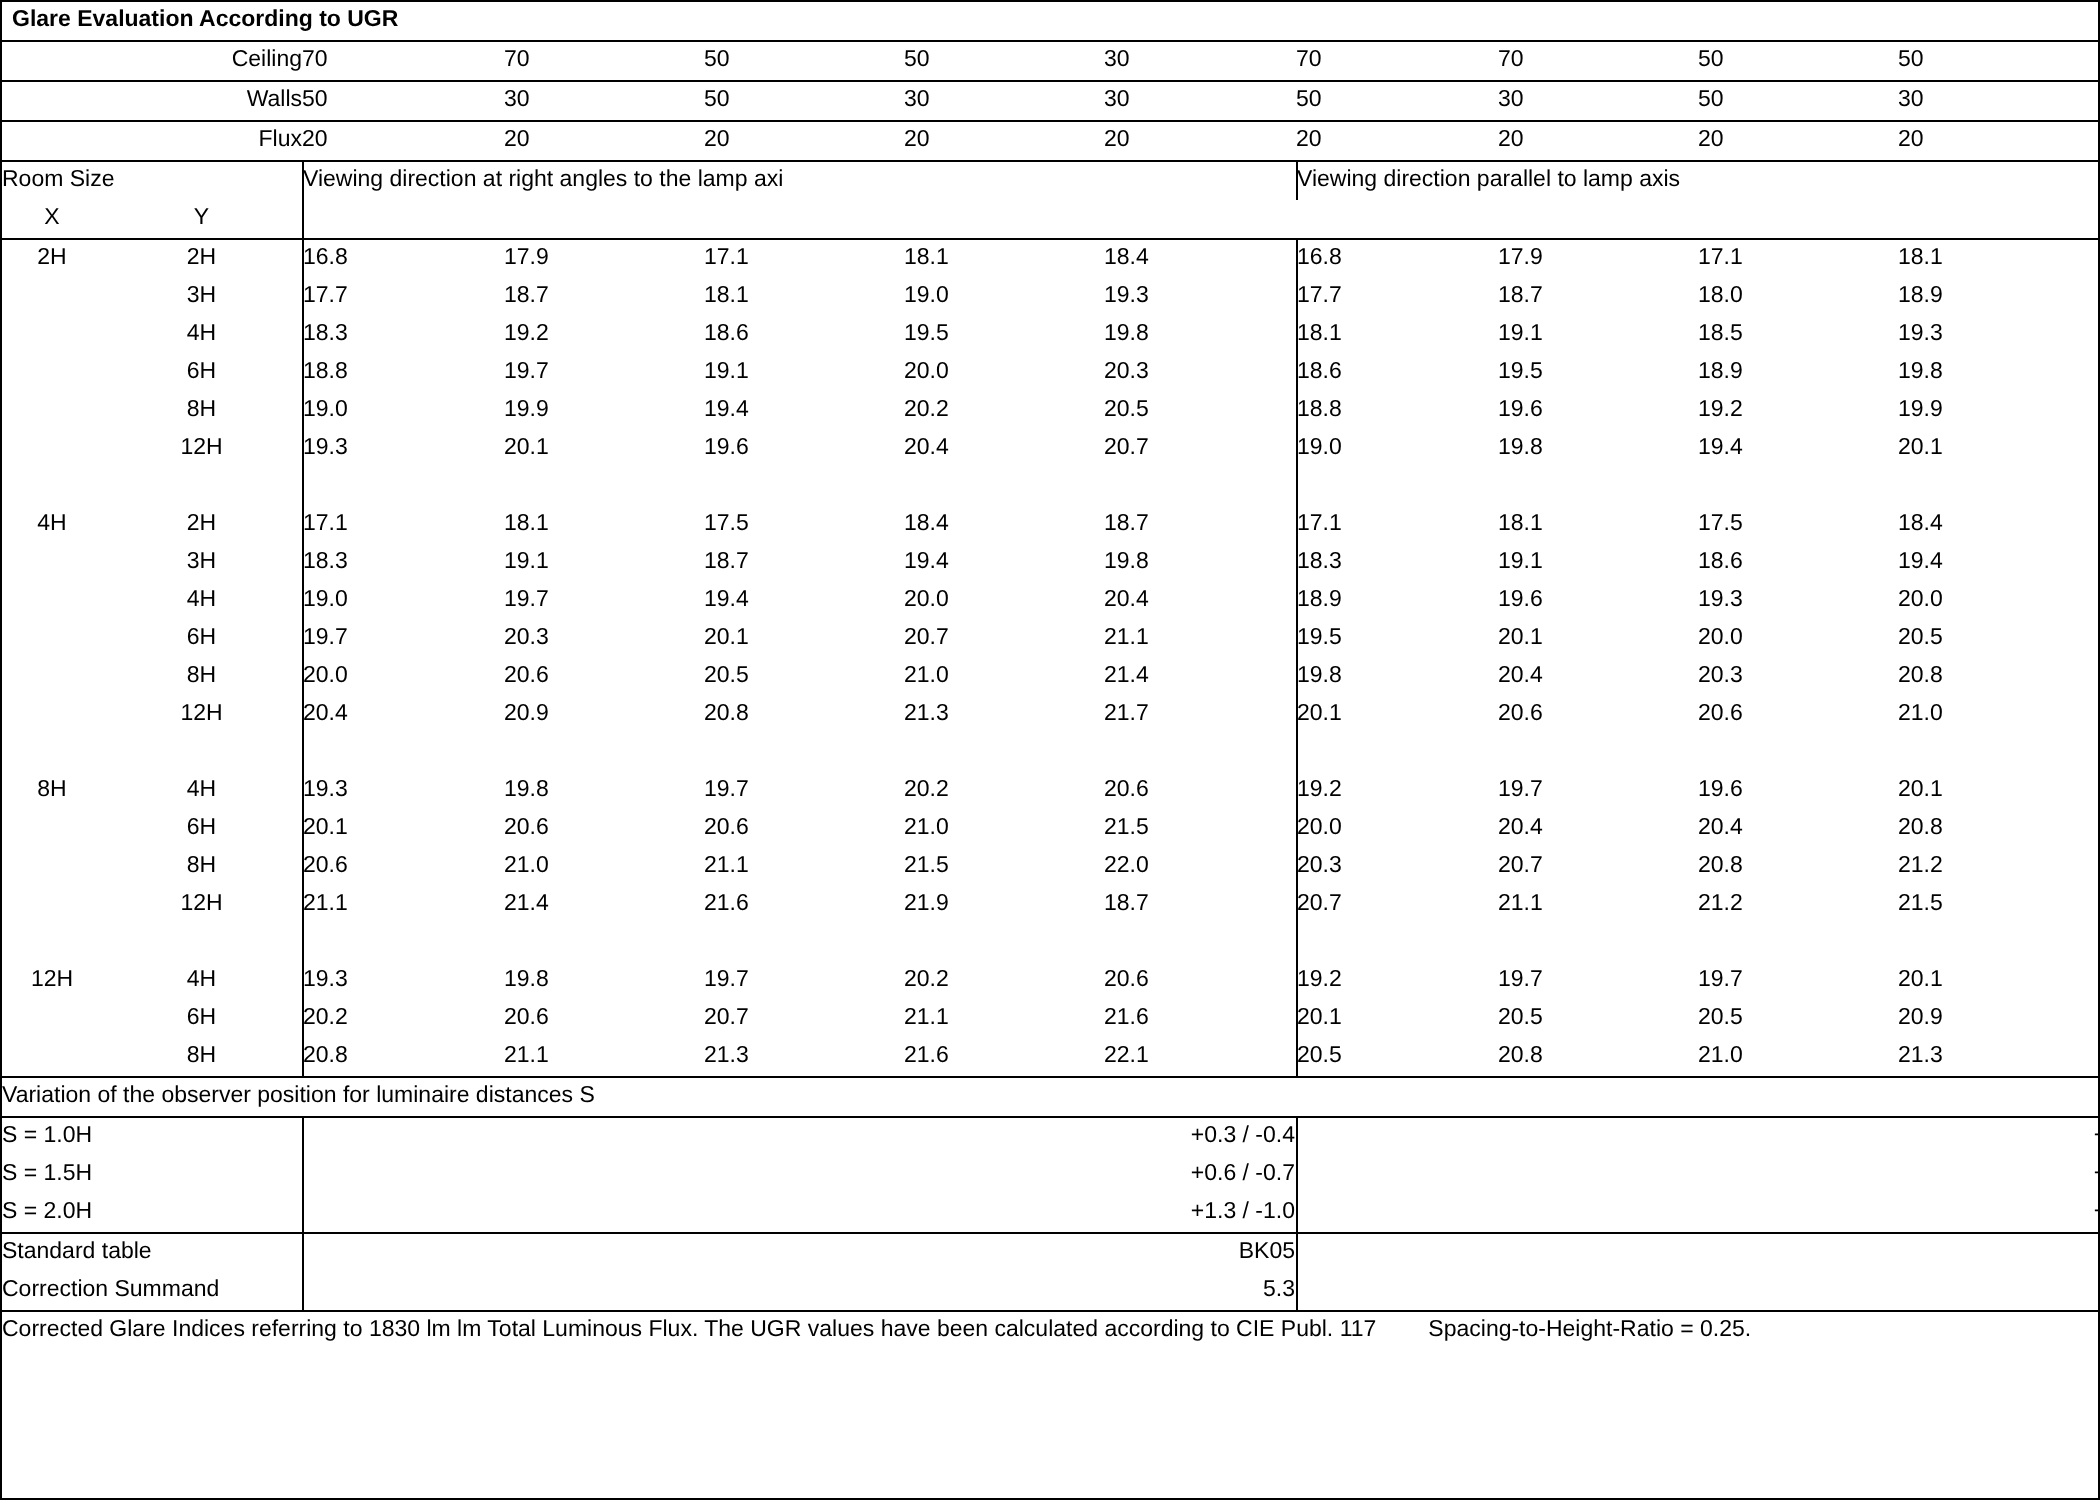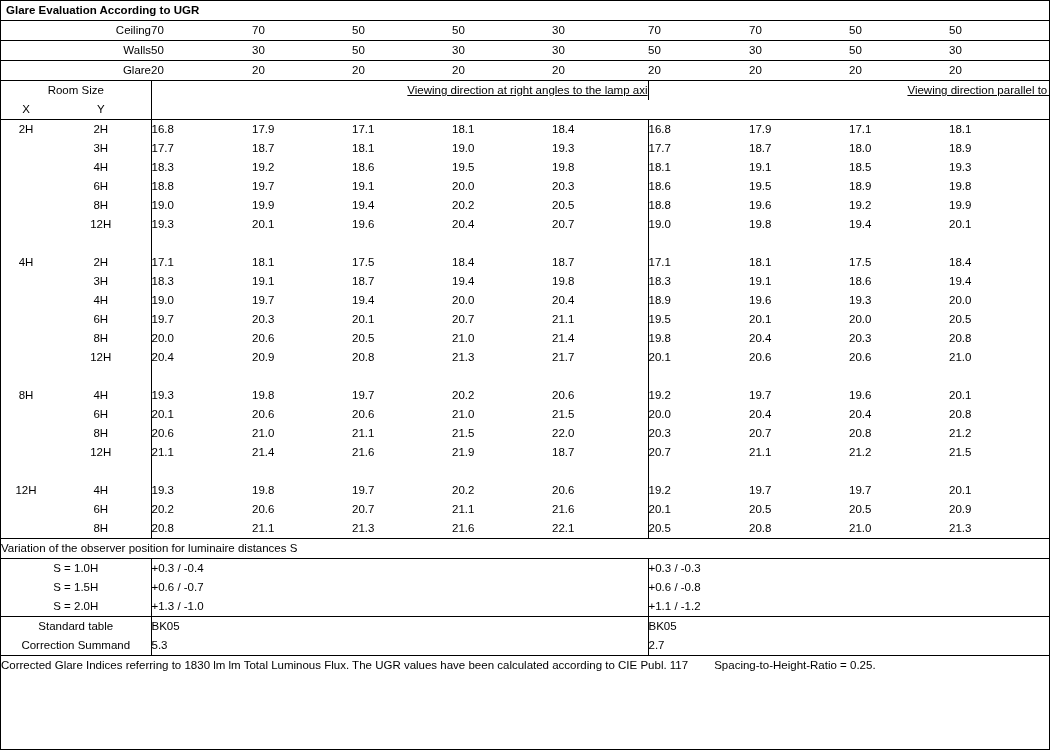--- a/index.html
+++ b/index.html
@@ -39,38 +39,38 @@
     font-weight: bold;
     font-size: 12.5px;
     padding-left: 5px !important;
     height: 21px;
     line-height: 21px;
   }
   .rowlabel {
     padding-left: 5px;
     text-align: right;
   }
-  .ctr { text-align: center; }
+  .ctr { }
   .numcell { text-align: left; padding-left: 8px; }
-  .hdrwide { text-align: right; text-decoration: underline; }
+  .hdrwide { text-align: left; }
   .spacer td { height: 12px; line-height: 12px; }
   .footer {
     padding-left: 5px;
     font-size: 11.5px;
     line-height: 20px;
     height: 20px;
   }
   .footnote-gap { display: inline-block; width: 26px; }
   .sectionhdr {
     padding-left: 5px;
     text-align: left;
     height: 19px;
     line-height: 19px;
   }
-  .vardata { text-align: left; margin-top: 33px; }
+  .vardata { text-align: right; margin-top: 33px; }
   .xy-col { text-align: center; }
 </style>
 </head>
 <body>
 
 <div id="sheet">
   <table class="ugr">
     <colgroup>
       <col style="width:50px">
       <col style="width:100px">
@@ -113,21 +113,21 @@
       <td class="numcell bline">30</td>
       <td class="numcell bline">30</td>
       <td class="numcell bline">50</td>
       <td class="numcell bline">30</td>
       <td class="numcell bline">50</td>
       <td class="numcell bline">30</td>
       <td class="numcell bline" colspan="2">30</td>
     </tr>
 
     <tr>
-      <td class="rowlabel bline" colspan="2">Glare</td>
+      <td class="rowlabel bline" colspan="2">Flux</td>
       <td class="numcell bline">20</td>
       <td class="numcell bline">20</td>
       <td class="numcell bline">20</td>
       <td class="numcell bline">20</td>
       <td class="numcell bline">20</td>
       <td class="numcell bline">20</td>
       <td class="numcell bline">20</td>
       <td class="numcell bline">20</td>
       <td class="numcell bline">20</td>
       <td class="numcell bline" colspan="2">20</td>

